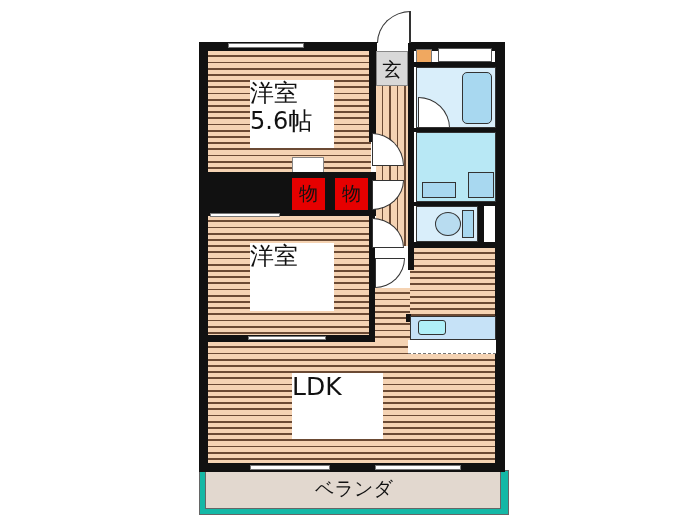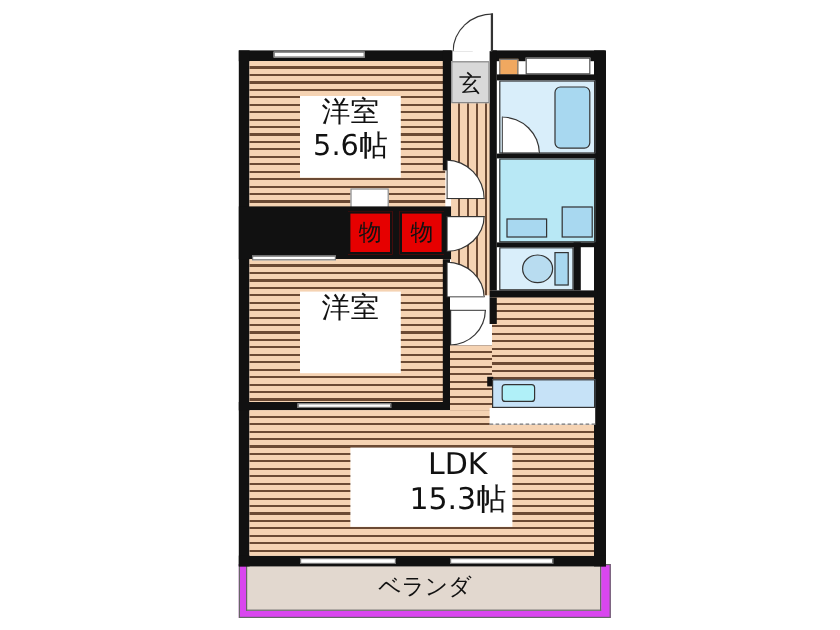--- a/index.html
+++ b/index.html
@@ -3,33 +3,33 @@
 <meta charset="utf-8">
 <style>
   html,body{margin:0;padding:0;}
   body{width:700px;height:525px;background:#ffffff;position:relative;overflow:hidden;font-family:"DejaVu Sans",sans-serif;}
   .abs{position:absolute;box-sizing:border-box;}
   .wall{position:absolute;background:#111;}
   .floor{position:absolute;background-color:#f5d3b3;
     background-image:repeating-linear-gradient(to bottom, #f5d3b3 0px, #f5d3b3 4.4px, #6b4a34 4.4px, #6b4a34 6.2px);}
   .floor-v{position:absolute;background-color:#f5d3b3;
     background-image:repeating-linear-gradient(to right, #f5d3b3 0px, #f5d3b3 6px, #6b4a34 6px, #6b4a34 7.4px);}
-  .label{position:absolute;background:#fff;color:#111;font-family:"DejaVu Sans",sans-serif;text-align:center;line-height:1.15;}
+  .label{position:absolute;background:#fff;color:#111;font-family:"DejaVu Sans",sans-serif;text-align:left;line-height:1.15;}
   .closet{position:absolute;background:#e60000;border:2px solid #111;color:#111;font-size:19px;display:flex;align-items:center;justify-content:center;box-sizing:border-box;}
   .window{position:absolute;background:#fff;border:1px solid #777;box-sizing:border-box;}
   .door-arc{position:absolute;border:1.5px solid #333;background:#fff;box-sizing:border-box;}
   .wet{position:absolute;background:#d9eefa;border:1.5px solid #333;box-sizing:border-box;}
   .fixture{position:absolute;background:#a8d8f0;border:1.5px solid #333;box-sizing:border-box;}
 </style>
 </head>
 <body>
 
 <div class="abs" style="left:0;top:0;width:700px;height:525px;">
 
-  <div class="abs" style="left:199px;top:470px;width:310px;height:45px;border:1.5px solid #666;background:#d946ef;">
+  <div class="abs" style="left:199px;top:470px;width:310px;height:45px;border:1.5px solid #666;background:#14b8a6;">
     <div class="abs" style="left:5px;top:0;width:296px;height:38px;background:#e2d8cf;border:1.5px solid #666;border-top:none;"></div>
     <div class="abs" style="left:0;top:5px;width:100%;text-align:center;font-size:19px;color:#111;">ベランダ</div>
   </div>
 
   <div class="wall" style="left:199px;top:42px;width:178px;height:9px;"></div>
   <div class="wall" style="left:410px;top:42px;width:94px;height:9px;"></div>
   <div class="wall" style="left:199px;top:42px;width:9px;height:430px;"></div>
   <div class="wall" style="left:495px;top:42px;width:10px;height:430px;"></div>
   <div class="wall" style="left:199px;top:463px;width:306px;height:9px;"></div>
 
@@ -101,17 +101,16 @@
   <div class="wall" style="left:408px;top:248px;width:6px;height:22px;"></div>
 
   <div class="wall" style="left:406px;top:314px;width:5px;height:8px;"></div>
   <div class="wet" style="left:410px;top:316px;width:86px;height:24px;background:#c6e2f7;"></div>
   <div class="fixture" style="left:418px;top:320px;width:28px;height:15px;border-radius:3px;background:#b0f0f8;"></div>
   <div class="abs" style="left:408px;top:340px;width:88px;height:14px;background:#fff;border-bottom:1px dashed #777;"></div>
 
   <div class="window" style="left:250px;top:465px;width:80px;height:5px;"></div>
   <div class="window" style="left:375px;top:465px;width:86px;height:5px;"></div>
 
-  <div class="label" style="left:292px;top:373px;width:91px;height:66px;font-size:25px;padding-left:44px;">
+  <div class="label" style="left:292px;top:373px;width:91px;height:66px;font-size:25px;">
     <div>LDK</div>
-    <div>15.3帖</div>
   </div>
 </div>
 
 </body></html>

